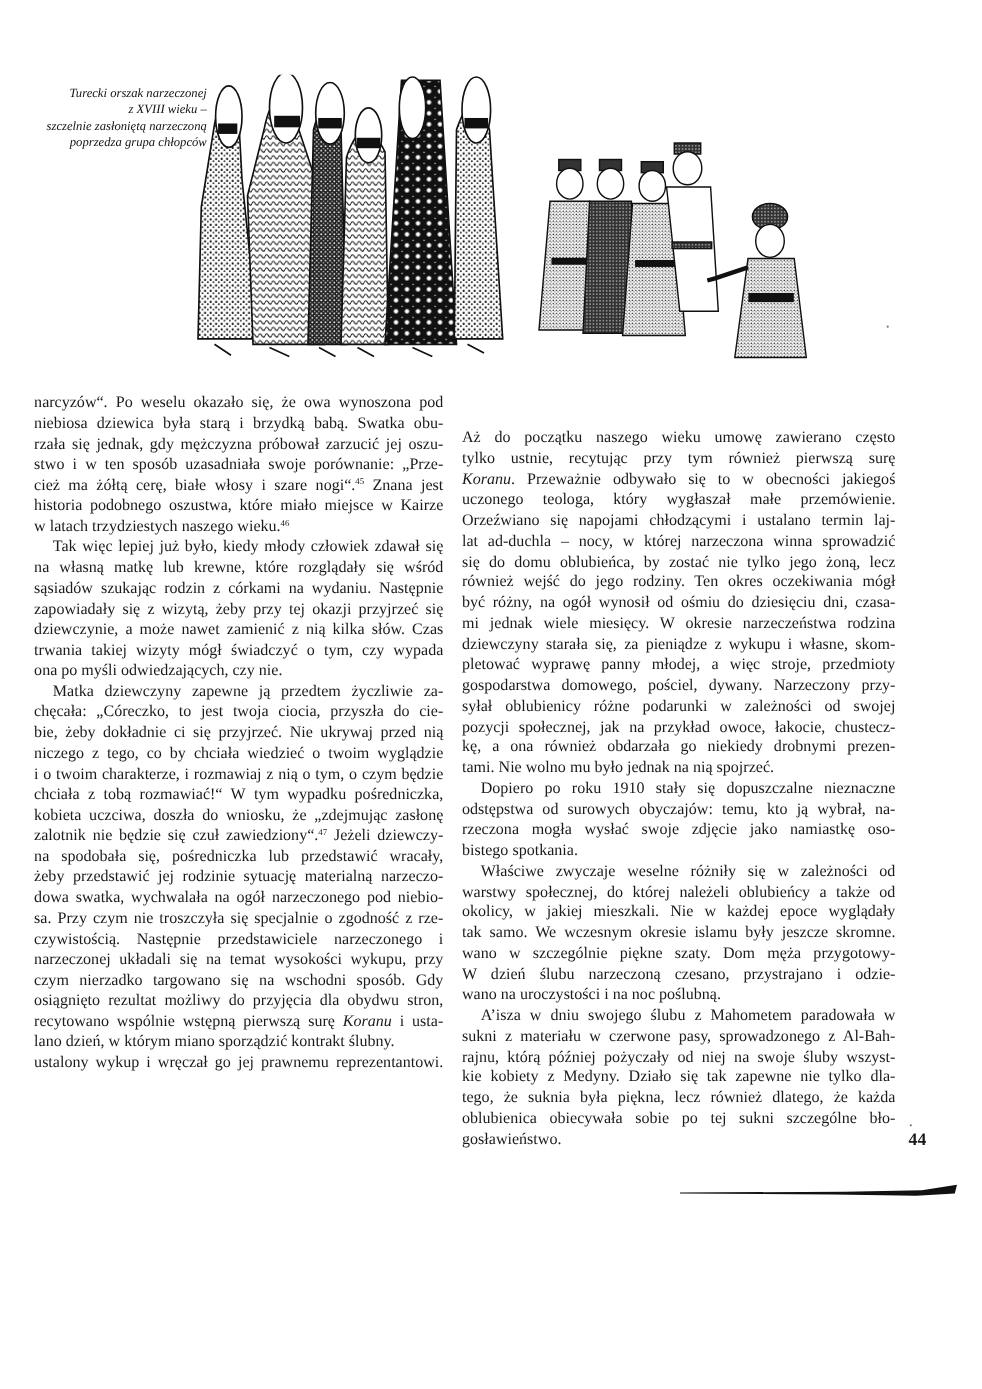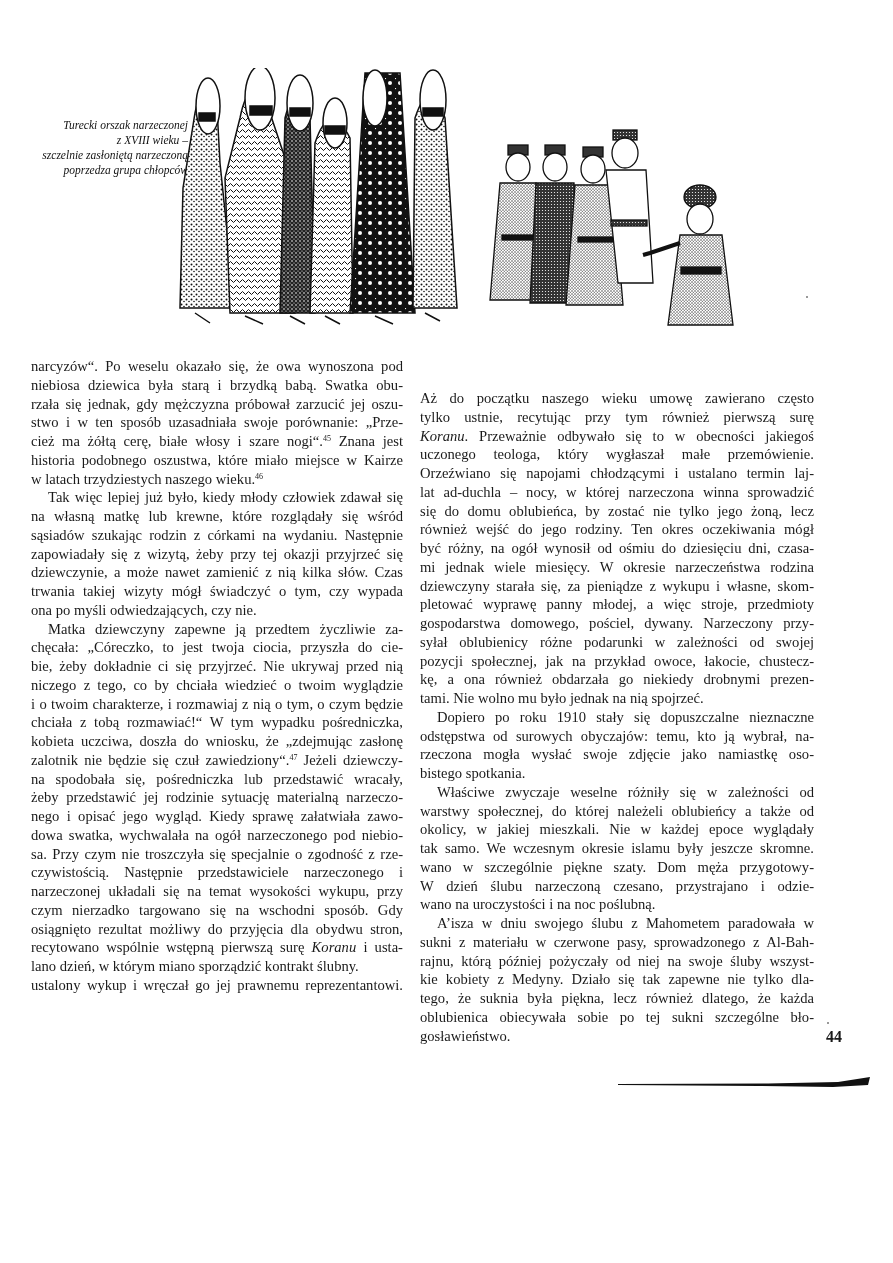--- a/index.html
+++ b/index.html
@@ -1,19 +1,19 @@
 <!DOCTYPE html>
 <html><head>
 <meta charset="utf-8">
 <style>
   html, body { margin: 0; padding: 0; background: #ffffff; }
   body { width: 893px; height: 1263px; position: relative; overflow: hidden;
          font-family: "Liberation Serif", "DejaVu Serif", serif; color: #1a1a1a; }
   .caption { position: absolute; left: 20px; top: 78px; width: 168px; text-align: right;
-             font-style: italic; font-size: 11.5px; line-height: 15px; color: #111; margin-top: 40px; }
+             font-style: italic; font-size: 11.5px; line-height: 15px; color: #111; }
   .illus { position: absolute; }
   .col { position: absolute; top: 357px; font-size: 14.6px; line-height: 18.75px;
          text-align: justify; hyphens: none; }
   .col .ln { display: block; text-align: justify; text-align-last: justify; white-space: nowrap; }
   .col .ln.last { text-align-last: left; }
   .left { left: 31px; width: 372px; }
   .right { left: 420px; width: 394px; margin-top: 32px; }
   .indent-ln { padding-left: 17px; }
   i { font-style: italic; }
   sup { font-size: 8px; vertical-align: 5px; line-height: 0; }
@@ -141,21 +141,20 @@
   <span class="ln indent-ln">Matka dziewczyny zapewne ją przedtem życzliwie za-</span>
   <span class="ln">chęcała: „Córeczko, to jest twoja ciocia, przyszła do cie-</span>
   <span class="ln">bie, żeby dokładnie ci się przyjrzeć. Nie ukrywaj przed nią</span>
   <span class="ln">niczego z tego, co by chciała wiedzieć o twoim wyglądzie</span>
   <span class="ln">i o twoim charakterze, i rozmawiaj z nią o tym, o czym będzie</span>
   <span class="ln">chciała z tobą rozmawiać!“ W tym wypadku pośredniczka,</span>
   <span class="ln">kobieta uczciwa, doszła do wniosku, że „zdejmując zasłonę</span>
   <span class="ln"><span>zalotnik nie będzie się czuł zawiedziony“.</span><sup>47</sup> <span>Jeżeli dziewczy-</span></span>
   <span class="ln">na spodobała się, pośredniczka lub przedstawić wracały,</span>
   <span class="ln">żeby przedstawić jej rodzinie sytuację materialną narzeczo-</span>
-  <span class="ln">nego i opisać jego wygląd. Kiedy sprawę załatwiała zawo-</span>
   <span class="ln">dowa swatka, wychwalała na ogół narzeczonego pod niebio-</span>
   <span class="ln">sa. Przy czym nie troszczyła się specjalnie o zgodność z rze-</span>
   <span class="ln">czywistością. Następnie przedstawiciele narzeczonego i</span>
   <span class="ln">narzeczonej układali się na temat wysokości wykupu, przy</span>
   <span class="ln">czym nierzadko targowano się na wschodni sposób. Gdy</span>
   <span class="ln">osiągnięto rezultat możliwy do przyjęcia dla obydwu stron,</span>
   <span class="ln"><span>recytowano wspólnie wstępną pierwszą surę</span> <i>Koranu</i> <span>i usta-</span></span>
   <span class="ln last">lano dzień, w którym miano sporządzić kontrakt ślubny.</span>
   <span class="ln">ustalony wykup i wręczał go jej prawnemu reprezentantowi.</span>
 </div>

